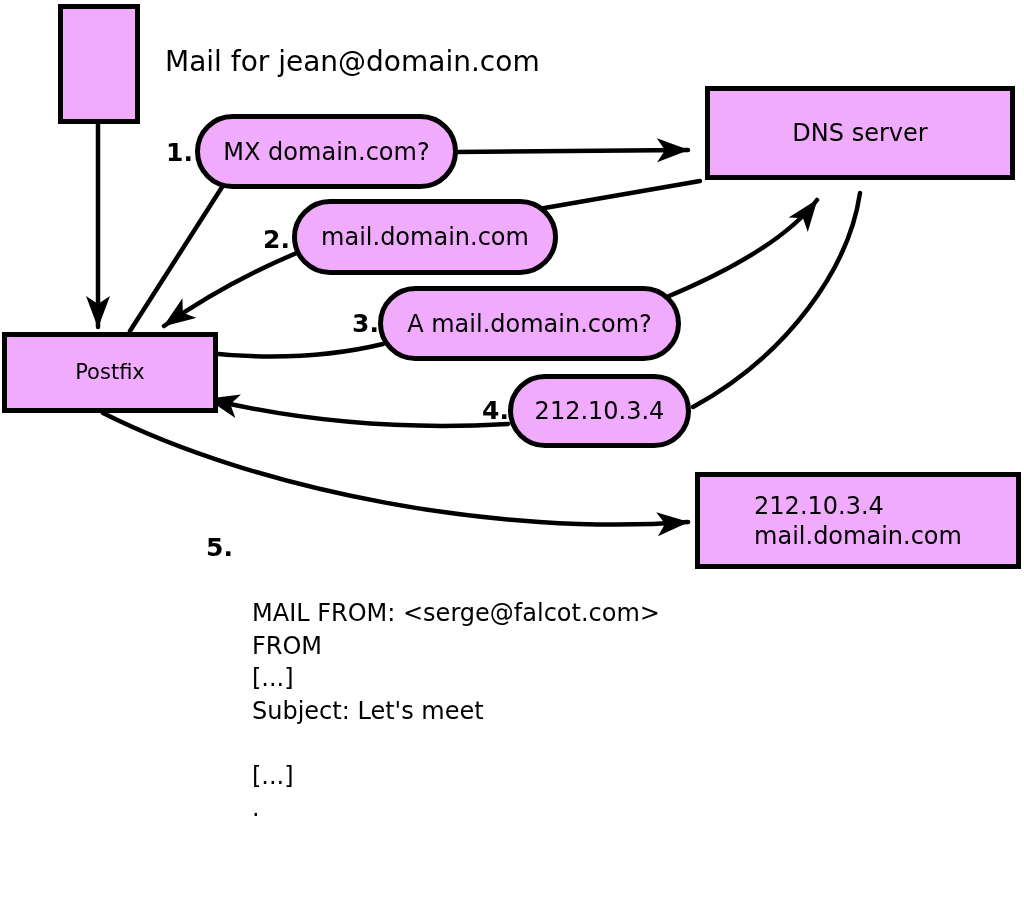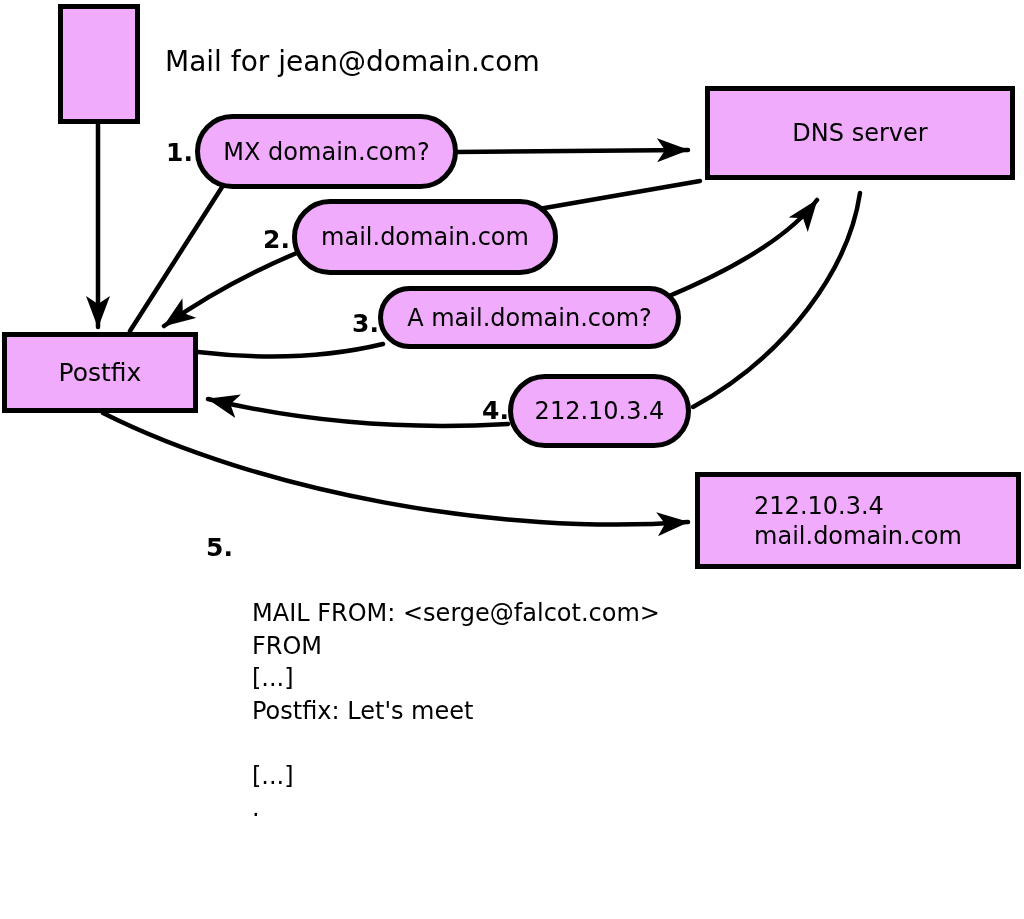--- a/index.html
+++ b/index.html
@@ -30,27 +30,27 @@
     justify-content: center;
     box-sizing: border-box;
     font-size: 24px;
     line-height: 1.25;
   }
   .pill { border-radius: 38px; }
   .rect { border-radius: 0; }
 
   
   #envelope   { left: 58px;  top: 4px;   width: 82px;  height: 120px; }
-  #postfix    { left: 2px;   top: 332px; width: 196px; height: 81px;  font-size: 25px; }
+  #postfix    { left: 2px;   top: 332px; width: 216px; height: 81px;  font-size: 21px; }
   #dns-server { left: 695px; top: 86px;  width: 310px; height: 94px; margin-left: 10px;  }
   #mailserver { left: 695px; top: 472px; width: 326px; height: 97px;  }
 
   #pill-1 { left: 195px; top: 114px; width: 263px; height: 75px; }
   #pill-2 { left: 292px; top: 199px; width: 266px; height: 76px; }
-  #pill-3 { left: 378px; top: 286px; width: 303px; height: 63px; }
+  #pill-3 { left: 378px; top: 286px; width: 303px; height: 75px; }
   #pill-4 { left: 508px; top: 374px; width: 183px; height: 74px; }
 
   .stepnum {
     position: absolute;
     font-weight: bold;
     font-size: 25px;
     white-space: nowrap;
   }
   #num-1 { left: 166px; top: 138px; }
   #num-2 { left: 263px; top: 225px; }
@@ -148,19 +148,19 @@
   <div class="stepnum" id="num-3">3.</div>
   <div class="stepnum" id="num-4">4.</div>
   <div class="stepnum" id="num-5">5.</div>
 
   <div class="floating-label" id="mail-for-label">Mail for jean@domain.com</div>
 
   <div id="smtp-session">
     <div class="smtp-line">MAIL FROM: &lt;serge@falcot.com&gt;</div>
     <div class="smtp-line">FROM</div>
     <div class="smtp-line">[...]</div>
-    <div class="smtp-line">Postfix: Let's meet</div>
+    <div class="smtp-line">Subject: Let's meet</div>
     <div class="smtp-line"></div>
     <div class="smtp-line">[...]</div>
     <div class="smtp-line">.</div>
   </div>
 
 </div>
 
 </body></html>

